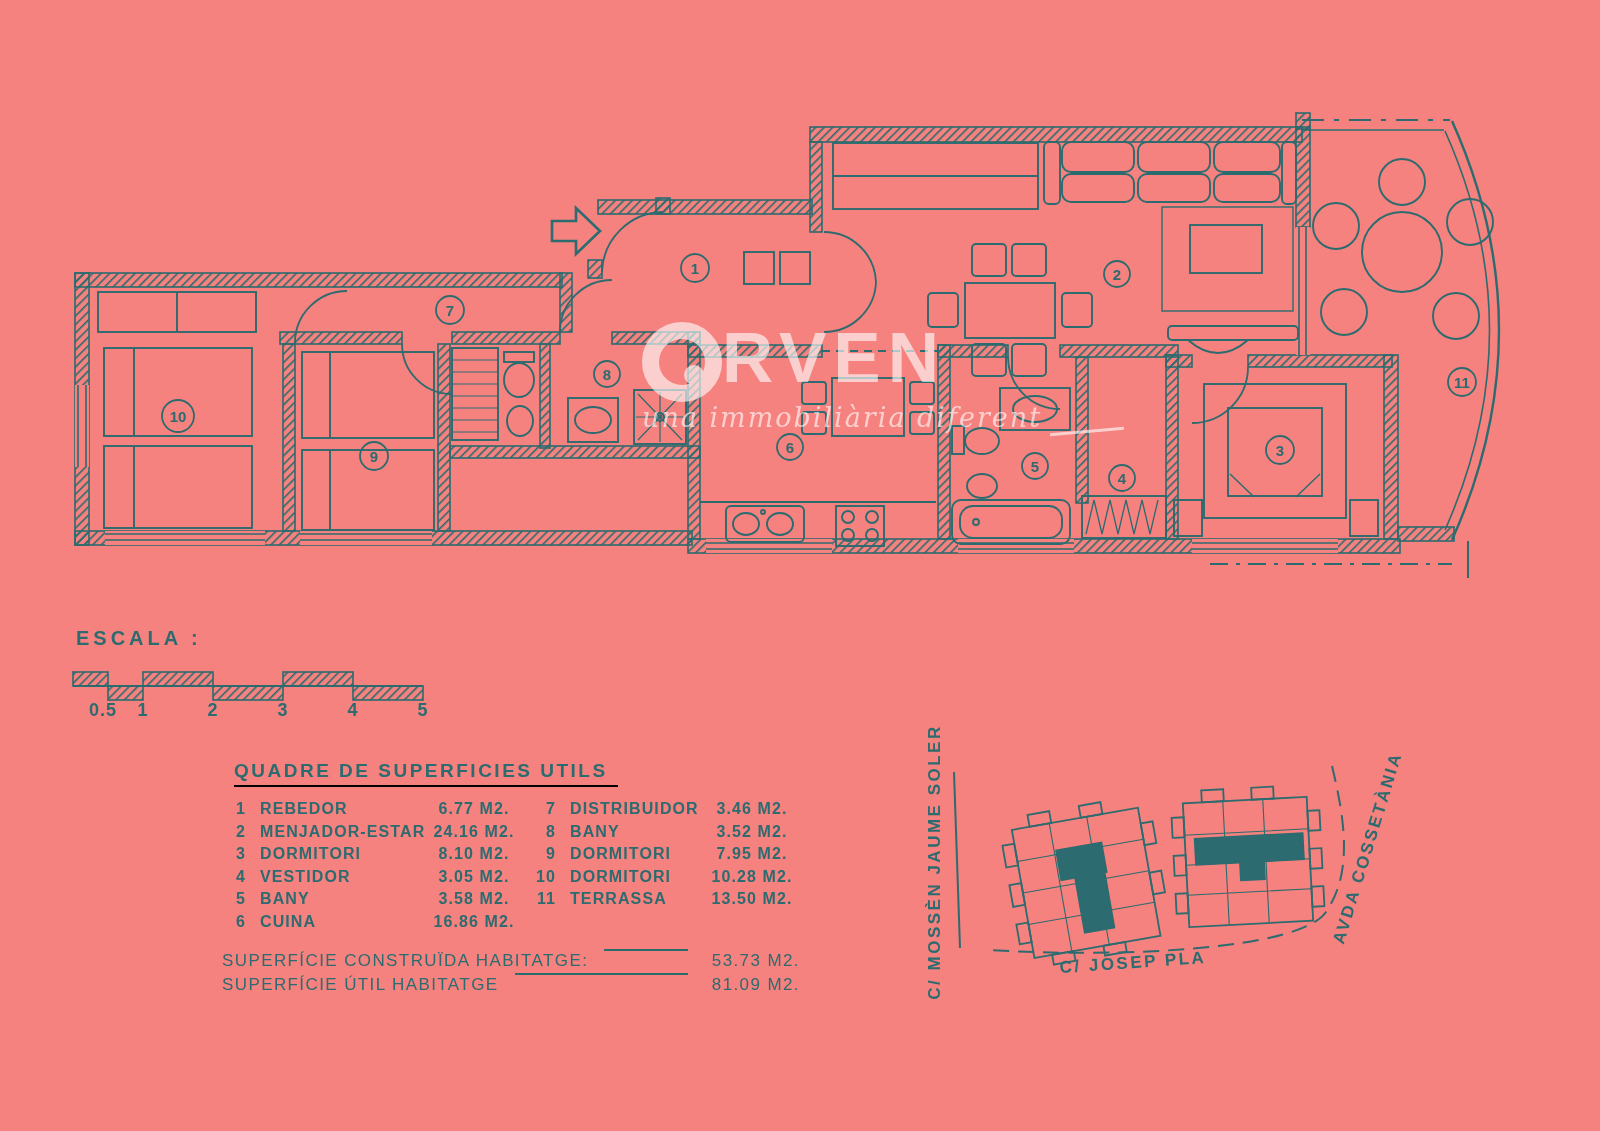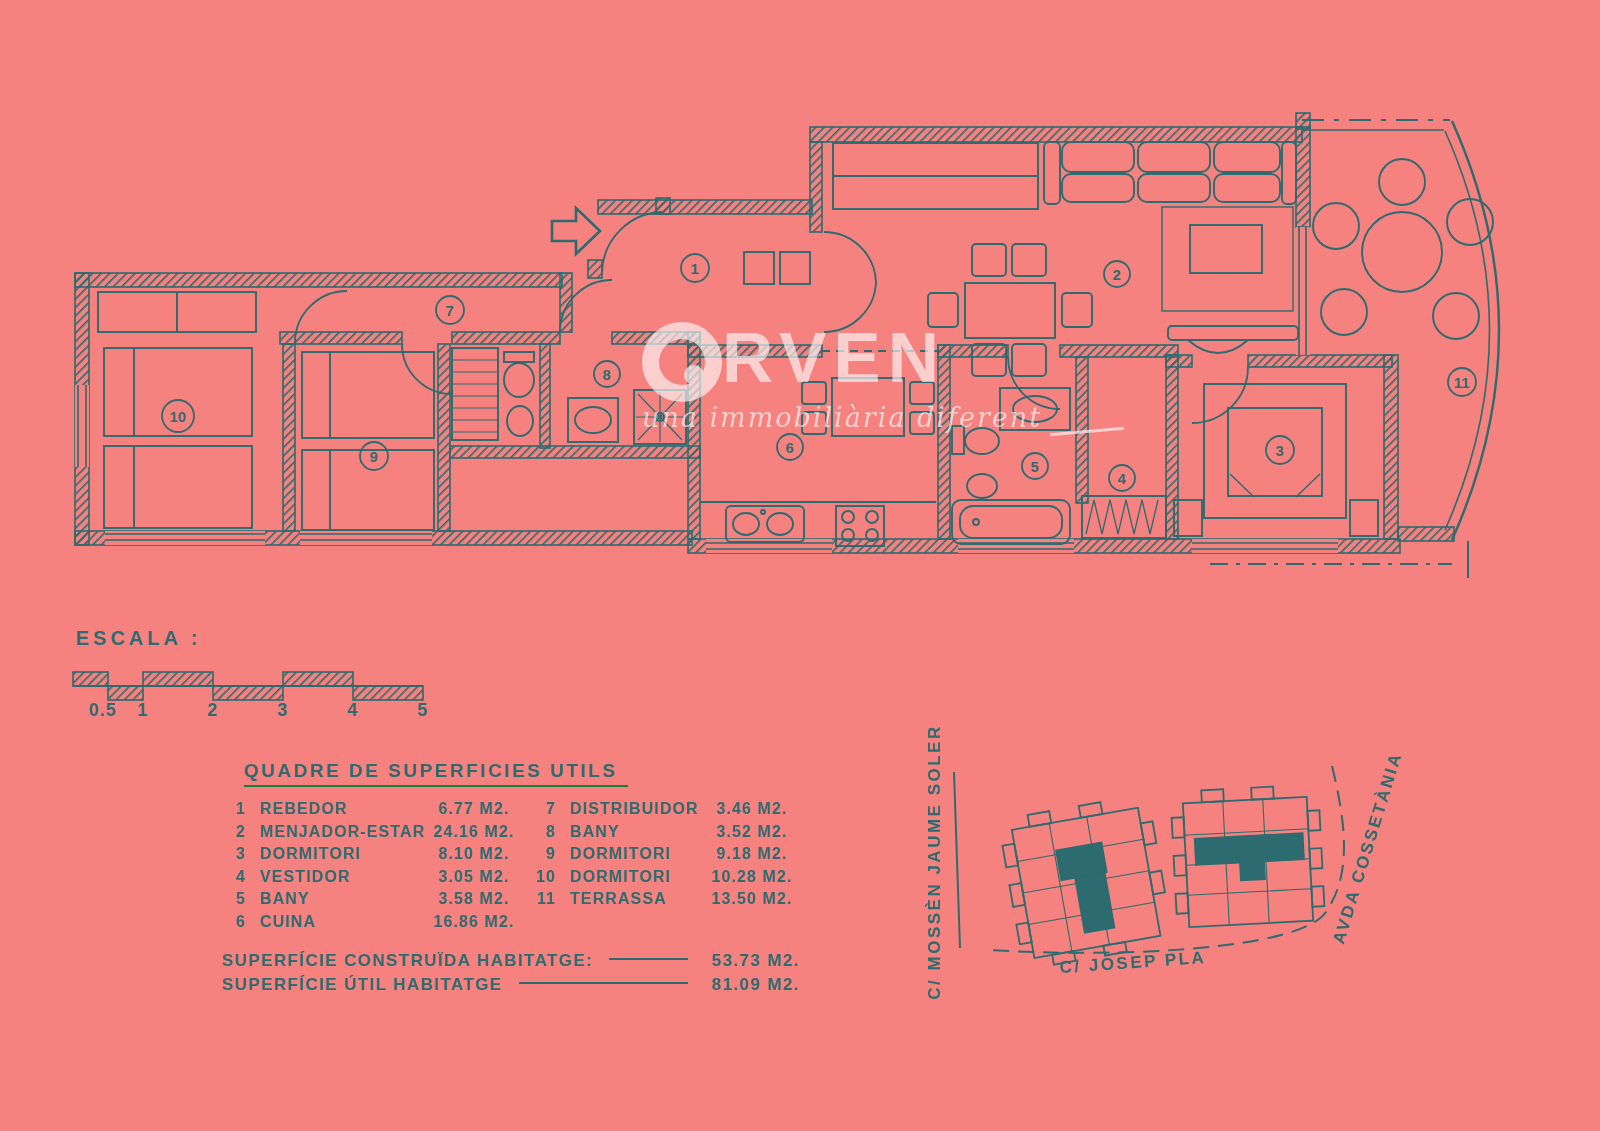--- a/index.html
+++ b/index.html
@@ -21,32 +21,32 @@
   .wm-tagline{display:flex;align-items:flex-end;font-family:"DejaVu Serif",serif;font-style:italic;
     font-size:27px;letter-spacing:2px;margin-top:0px;white-space:nowrap;}
   .wm-swoosh{display:inline-block;width:74px;border-top:3px solid #fff;margin-left:8px;transform:rotate(-5deg);margin-top:-8px;}
 
   
   .escala-label{position:absolute;left:76px;top:627px;font-size:20px;letter-spacing:4px;font-weight:bold;}
   .scale-tick{position:absolute;top:700px;transform:translateX(-50%);font-size:18px;letter-spacing:1px;font-weight:bold;}
 
   
   .areas-table{position:absolute;left:222px;top:760px;width:578px;}
-  .at-title{display:inline-block;margin-left:22px;font-size:19px;font-weight:bold;letter-spacing:2.5px;
-    border-bottom:2px solid #15803d;padding:0 10px 3px 0;}
+  .at-title{display:inline-block;margin-left:12px;font-size:19px;font-weight:bold;letter-spacing:2.5px;
+    border-bottom:2px solid #000000;padding:0 10px 3px 0;}
   .at-cols{display:flex;margin-top:11px;}
   .at-col{display:flex;flex-direction:column;}
   .at-col.left{width:300px;}
   .at-col.right{width:268px;margin-left:10px;}
   .at-row{display:flex;font-size:16px;letter-spacing:1.1px;line-height:22.5px;font-weight:bold;}
   .at-num{width:24px;text-align:right;margin-right:14px;}
   .at-name{flex:1;}
   .at-area{width:96px;text-align:center;white-space:nowrap;}
   .at-totals{margin-top:16px;}
-  .total-row{display:flex;align-items:center;font-size:17px;letter-spacing:1.4px;font-weight:bold;line-height:24px;width:578px;}
+  .total-row{display:flex;align-items:flex-start;font-size:17px;letter-spacing:1.4px;font-weight:normal;line-height:24px;width:578px;}
   .total-label{white-space:nowrap;}
   .total-fill{flex:1;border-bottom:2px solid #2c6b6f;margin:0 12px 5px 16px;min-width:30px;}
   .total-value{width:100px;text-align:right;white-space:nowrap;}
 
   
   .street{position:absolute;font-size:17px;letter-spacing:2.5px;font-weight:bold;white-space:nowrap;}
   .street.left{left:935px;top:862px;transform:translate(-50%,-50%) rotate(-90deg);}
   .street.right{left:1368px;top:848px;transform:translate(-50%,-50%) rotate(-73deg);}
   .street.bottom{left:1133px;top:963px;transform:translate(-50%,-50%) rotate(-4deg);}
 </style>
@@ -378,21 +378,21 @@
           <span class="at-area">3.46 M2.</span>
         </div>
         <div class="at-row">
           <span class="at-num">8</span>
           <span class="at-name">BANY</span>
           <span class="at-area">3.52 M2.</span>
         </div>
         <div class="at-row">
           <span class="at-num">9</span>
           <span class="at-name">DORMITORI</span>
-          <span class="at-area">9.18 M2.</span>
+          <span class="at-area">7.95 M2.</span>
         </div>
         <div class="at-row">
           <span class="at-num">10</span>
           <span class="at-name">DORMITORI</span>
           <span class="at-area">10.28 M2.</span>
         </div>
         <div class="at-row">
           <span class="at-num">11</span>
           <span class="at-name">TERRASSA</span>
           <span class="at-area">13.50 M2.</span>

